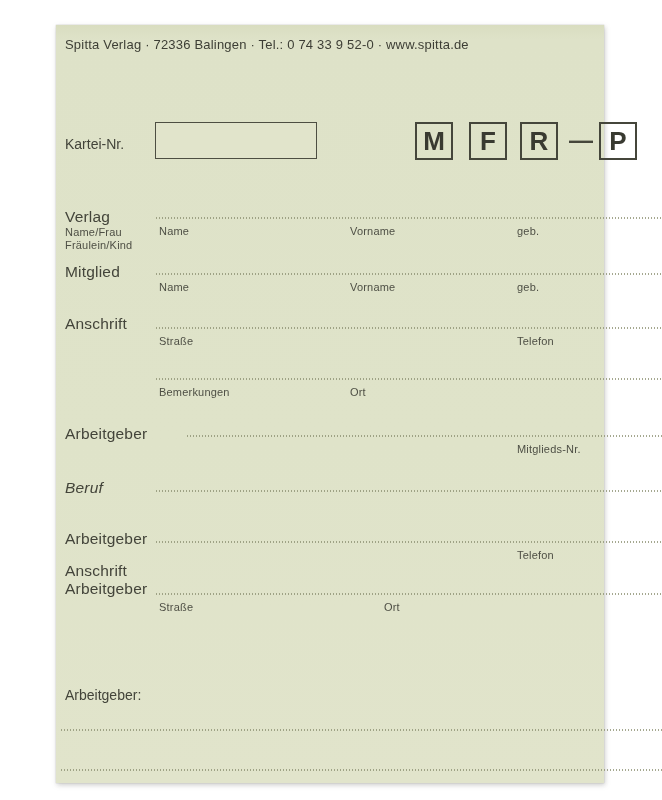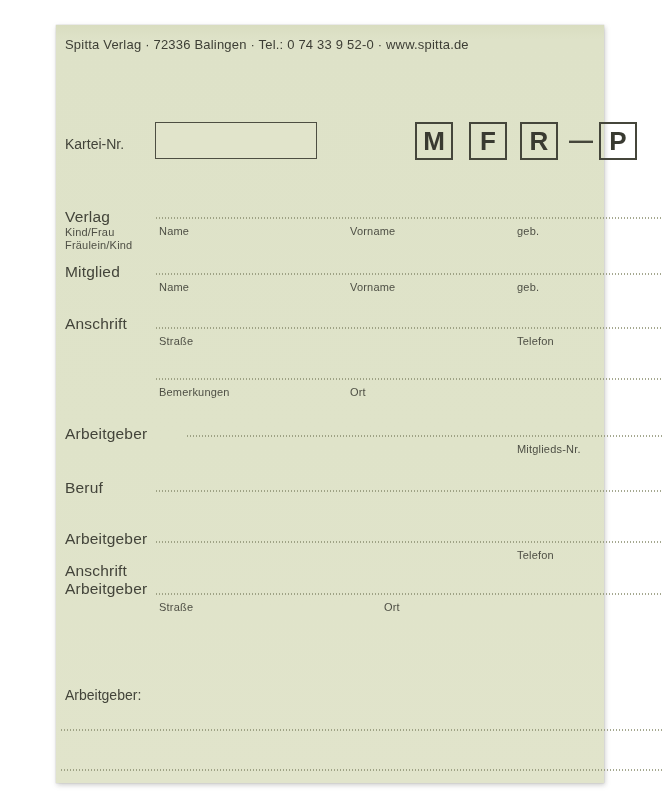--- a/index.html
+++ b/index.html
@@ -125,21 +125,21 @@
     </div>
     <div class="letter-box" style="left:464px;">
       <span>R</span>
     </div>
     <div class="dash-sep">—</div>
     <div class="letter-box" style="left:543px;">
       <span>P</span>
     </div>
 
     <div class="abs section-label" style="left:9px; top:183px;">Verlag</div>
-    <div class="abs field-label" style="left:9px; top:201px;">Kind/Frau</div>
+    <div class="abs field-label" style="left:9px; top:201px;">Name/Frau</div>
     <div class="abs field-label" style="left:9px; top:214px;">Fräulein/Kind</div>
     <div class="dotline" style="left:100px; top:192px; width:520px;"></div>
     <div class="abs field-label" style="left:103px; top:200px;">Name</div>
     <div class="abs field-label" style="left:294px; top:200px;">Vorname</div>
     <div class="abs field-label" style="left:461px; top:200px;">geb.</div>
 
     <div class="abs section-label" style="left:9px; top:238px;">Mitglied</div>
     <div class="dotline" style="left:100px; top:248px; width:520px;"></div>
     <div class="abs field-label" style="left:103px; top:256px;">Name</div>
     <div class="abs field-label" style="left:294px; top:256px;">Vorname</div>
@@ -150,21 +150,21 @@
     <div class="abs field-label" style="left:103px; top:310px;">Straße</div>
     <div class="abs field-label" style="left:461px; top:310px;">Telefon</div>
     <div class="dotline" style="left:100px; top:353px; width:520px;"></div>
     <div class="abs field-label" style="left:103px; top:361px;">Bemerkungen</div>
     <div class="abs field-label" style="left:294px; top:361px;">Ort</div>
 
     <div class="abs section-label" style="left:9px; top:400px;">Arbeitgeber</div>
     <div class="dotline" style="left:131px; top:410px; width:489px;"></div>
     <div class="abs field-label" style="left:461px; top:418px;">Mitglieds-Nr.</div>
 
-    <div class="abs section-label" style="left:9px; top:454px;">Beruf</div>
+    <div class="abs section-label" style="left:9px; top:454px;font-style:italic;">Beruf</div>
     <div class="dotline" style="left:100px; top:465px; width:520px;"></div>
 
     <div class="abs section-label" style="left:9px; top:505px;">Arbeitgeber</div>
     <div class="dotline" style="left:100px; top:516px; width:520px;"></div>
     <div class="abs field-label" style="left:461px; top:524px;">Telefon</div>
 
     <div class="abs section-label" style="left:9px; top:537px;">Anschrift</div>
     <div class="abs section-label" style="left:9px; top:555px;">Arbeitgeber</div>
     <div class="dotline" style="left:100px; top:568px; width:520px;"></div>
     <div class="abs field-label" style="left:103px; top:576px;">Straße</div>

